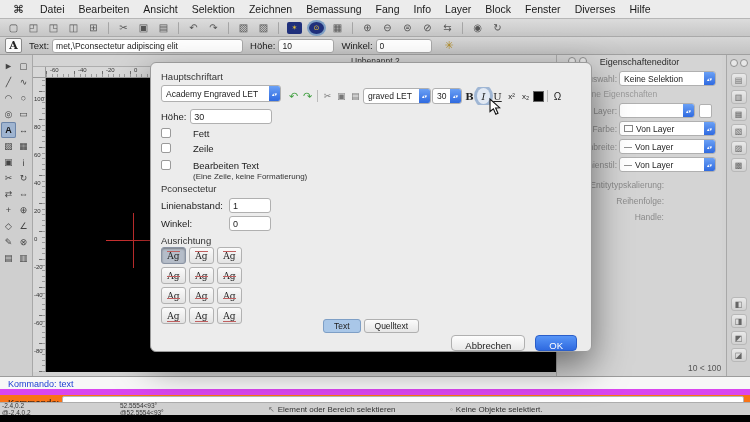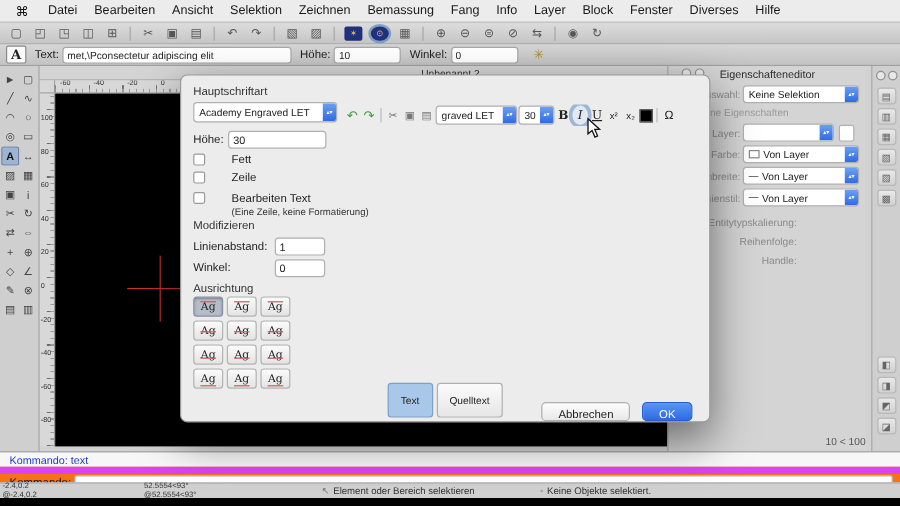--- a/index.html
+++ b/index.html
@@ -99,21 +99,21 @@
 .eic.om{font-size:10px;color:#222}
 .ring{box-shadow:0 0 0 3px #9fb6d4;border-radius:50%;background:#e2e9f3}
 .vsep{width:1px;height:12px;background:#bbb;margin:0 2px;flex:none}
 .efont{width:68px;height:16px;flex:none}
 .esize{width:30px;height:16px;flex:none}
 .swatch{width:11px;height:11px;background:#000;border:1px solid #666;padding:0;flex:none}
 .ebox{position:absolute;left:136px;top:48px;width:298px;height:202px;background:#fff;border:1px solid #b0b0b0}
 .ebox .txt{font-family:"DejaVu Serif",serif;font-size:12px;color:#111;padding:5px 0 0 6px;display:inline-block}
 .ebox .u{text-decoration:underline;padding-left:0}
 .etabs{position:absolute;left:0;right:0;top:256px;display:flex;justify-content:center;gap:3px}
-.etab{height:29px;padding:0 10px;font-size:8.5px;border:1px solid #b0b0b0;background:linear-gradient(#fbfbfb,#e6e6e6);color:#222;border-radius:3px}
+.etab{height:14px;padding:0 10px;font-size:8.5px;border:1px solid #b0b0b0;background:linear-gradient(#fbfbfb,#e6e6e6);color:#222;border-radius:3px}
 .etab.on{background:#a9c7e8;border-color:#7e9fc6}
 .d-btns{position:absolute;right:14px;top:272px;display:flex;gap:10px}
 .btn{height:16px;padding:4px 13px;font-size:9.5px;border-radius:4px;background:linear-gradient(#fdfdfd,#e8e8e8);border:1px solid #b0b0b0;color:#222}
 .btn.primary{background:linear-gradient(#5795f7,#2f6ae0);color:#fff;border-color:#2a5ec9}
 .cursor{position:absolute;left:338px;top:35px;z-index:5}
 
 
 .cmd1{position:absolute;left:0;top:376px;right:0;height:13px;background:#f7f7f7;border-top:1px solid #9c9c9c;z-index:10}
 .cmdhist{position:absolute;left:8px;top:2px;font-size:9px;color:#1c3ed1}
 .cmd2{position:absolute;left:0;top:389px;right:0;height:13px;background:#f97316;border-top:6px solid #d946ef;z-index:10}
@@ -380,21 +380,21 @@
       <span class="box"></span>
       <span>Zeile</span>
     </label>
     <label class="chk" style="left:10px;top:97px">
       <span class="box"></span>
       <span>
         <span>Bearbeiten Text</span>
         <span class="sub">(Eine Zeile, keine Formatierung)</span>
       </span>
     </label>
-    <div class="dsec" style="left:10px;top:120px">Modifizieren</div>
+    <div class="dsec" style="left:10px;top:120px">Pconsectetur</div>
     <div class="frow" style="left:10px;top:135px">
       <label style="width:64px">Linienabstand:</label>
       <input class="dinput" style="width: 42px;" value="1">
     </div>
     <div class="frow" style="left:10px;top:153px">
       <label style="width:64px">Winkel:</label>
       <input class="dinput" style="width: 42px;" value="0">
     </div>
     <div class="dsec" style="left:10px;top:172px">Ausrichtung</div>
     <div class="agrid" style="left:10px;top:184px">

